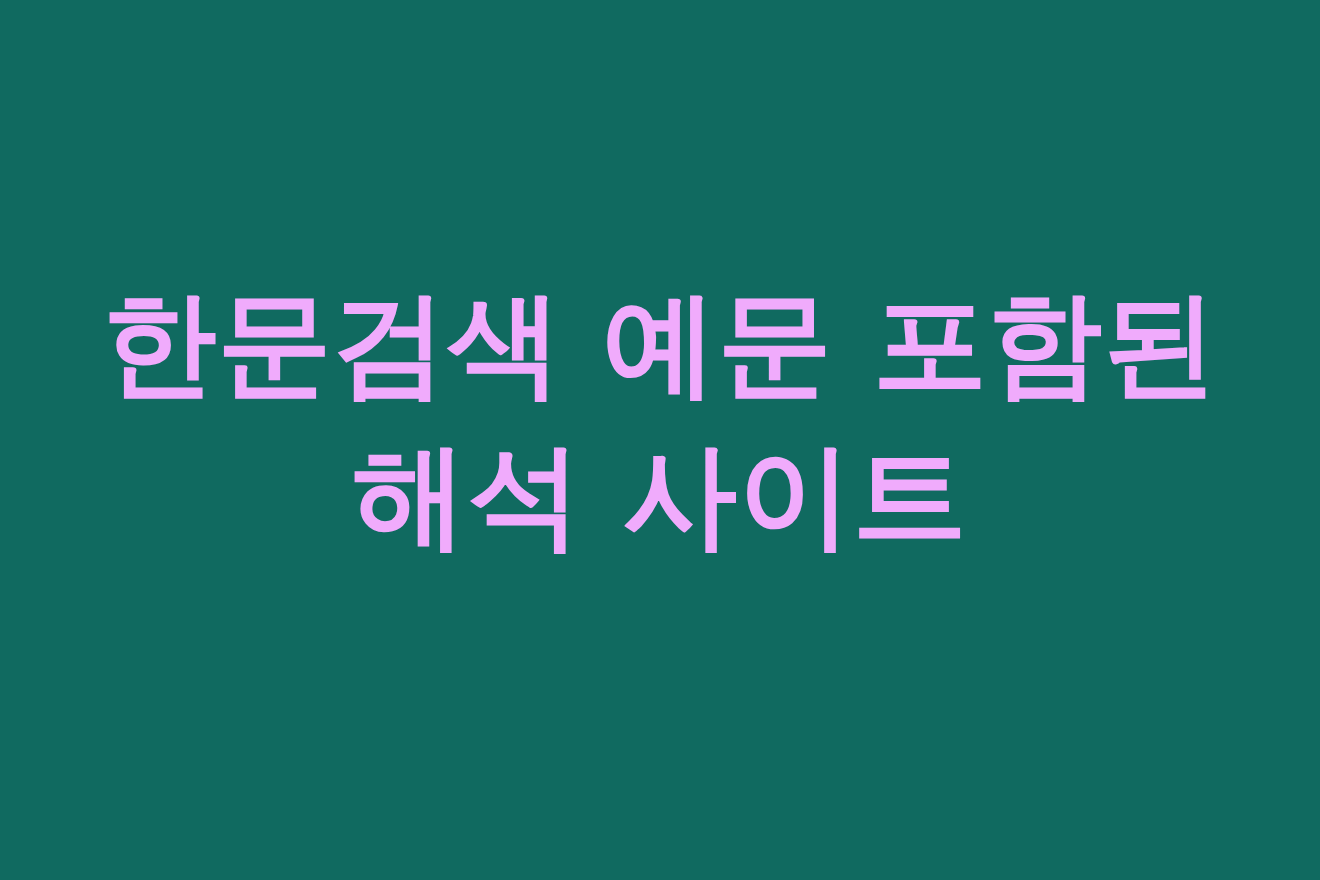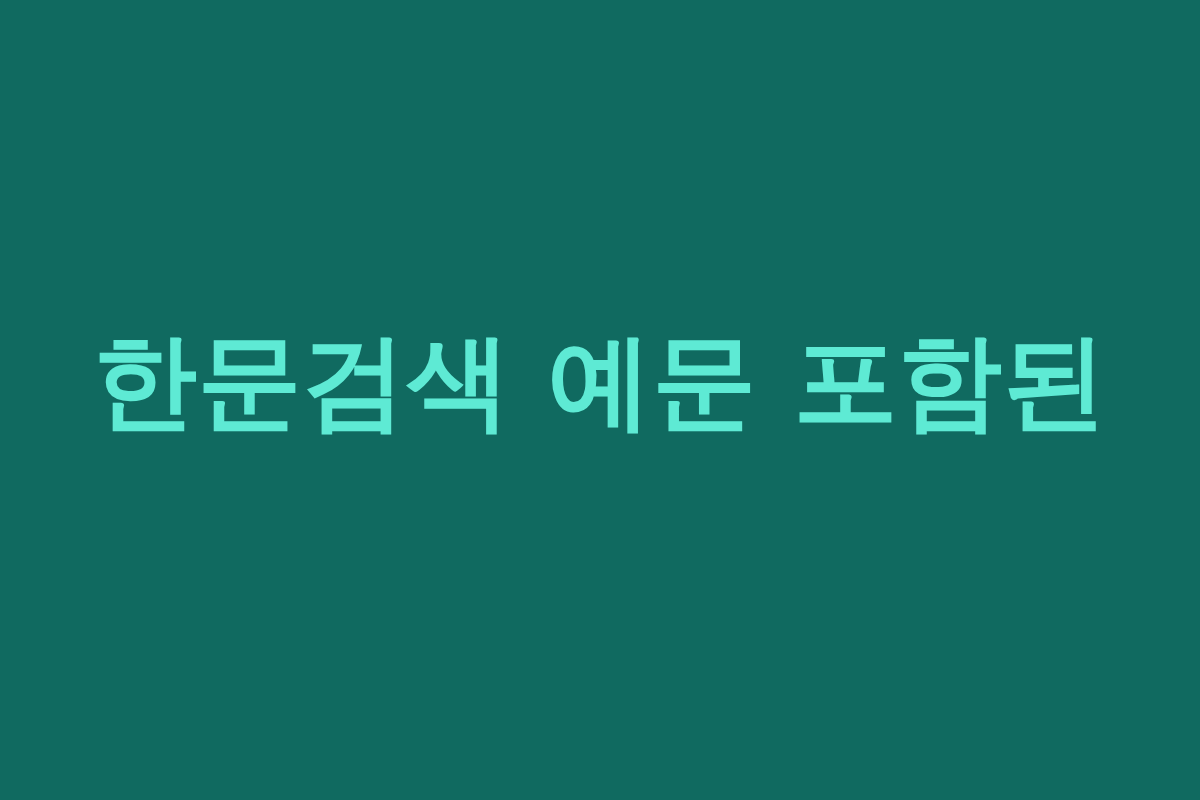--- a/index.html
+++ b/index.html
@@ -36,21 +36,21 @@
     display: flex;
     flex-direction: column;
     align-items: center;
     justify-content: center;
     gap: 0;
   }
 
   .headline-line {
     display: block;
     width: 100%;
-    color: #5eead4;
+    color: #f0abfc;
     font-family: "DejaVu Sans", "Liberation Sans", sans-serif;
     font-weight: 700;
     font-size: 104px;
     line-height: 1.33;
     letter-spacing: 0.5px;
     white-space: nowrap;
     text-align: center;
     -webkit-font-smoothing: antialiased;
     text-rendering: optimizeLegibility;
   }
@@ -65,16 +65,17 @@
 </style>
 </head>
 <body>
 
 <div id="banner-card">
 
   <div id="headline-block">
 
     <span class="headline-line line-1">한문검색 예문 포함된</span>
 
+    <span class="headline-line line-2">해석 사이트</span>
 
   </div>
 
 </div>
 
 </body></html>

